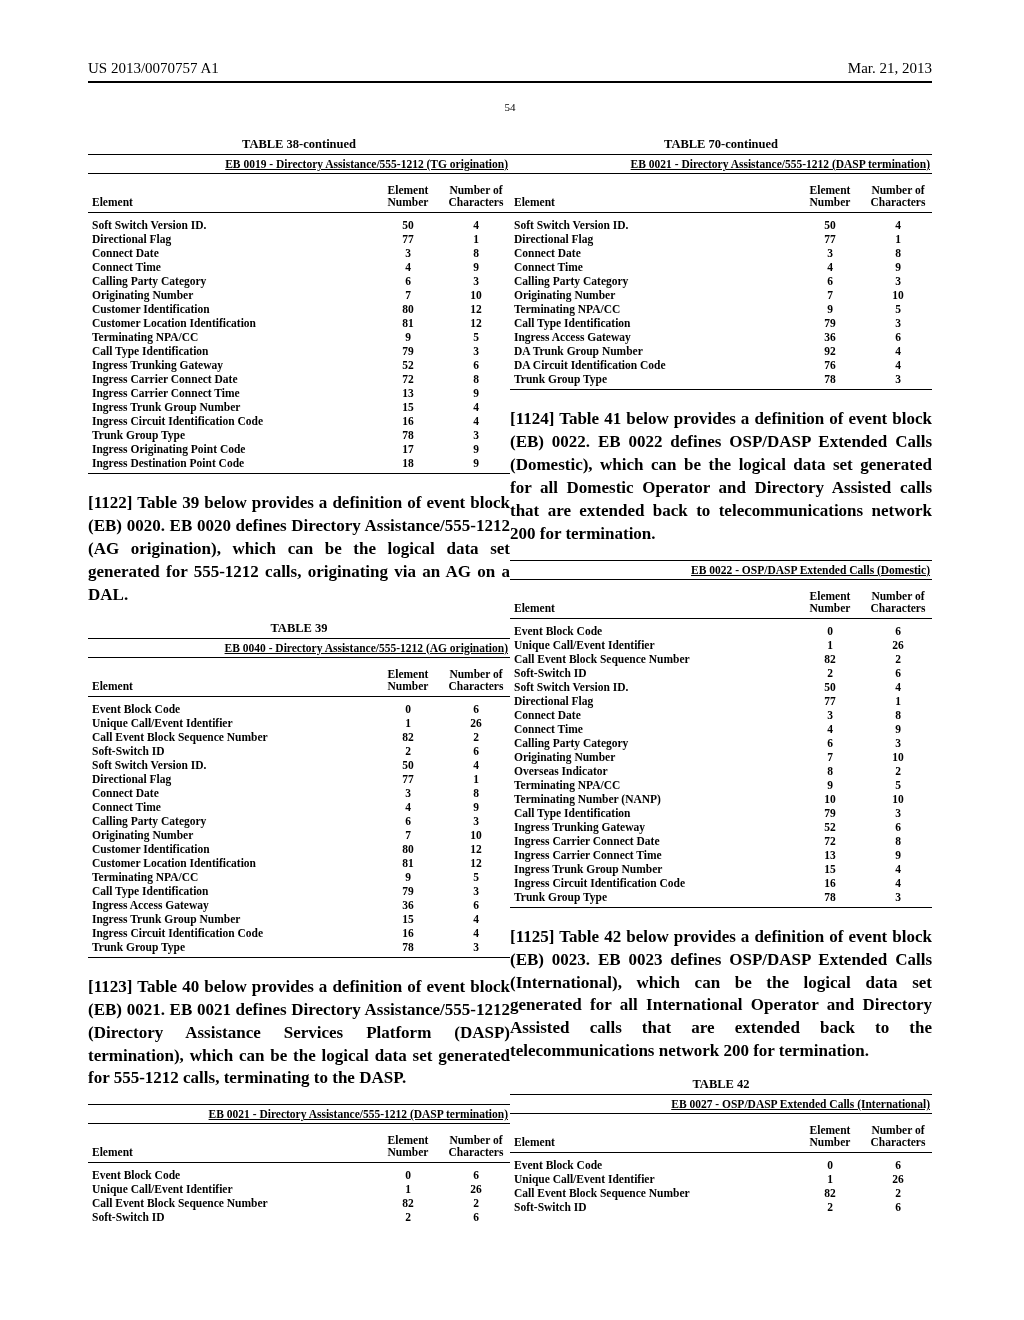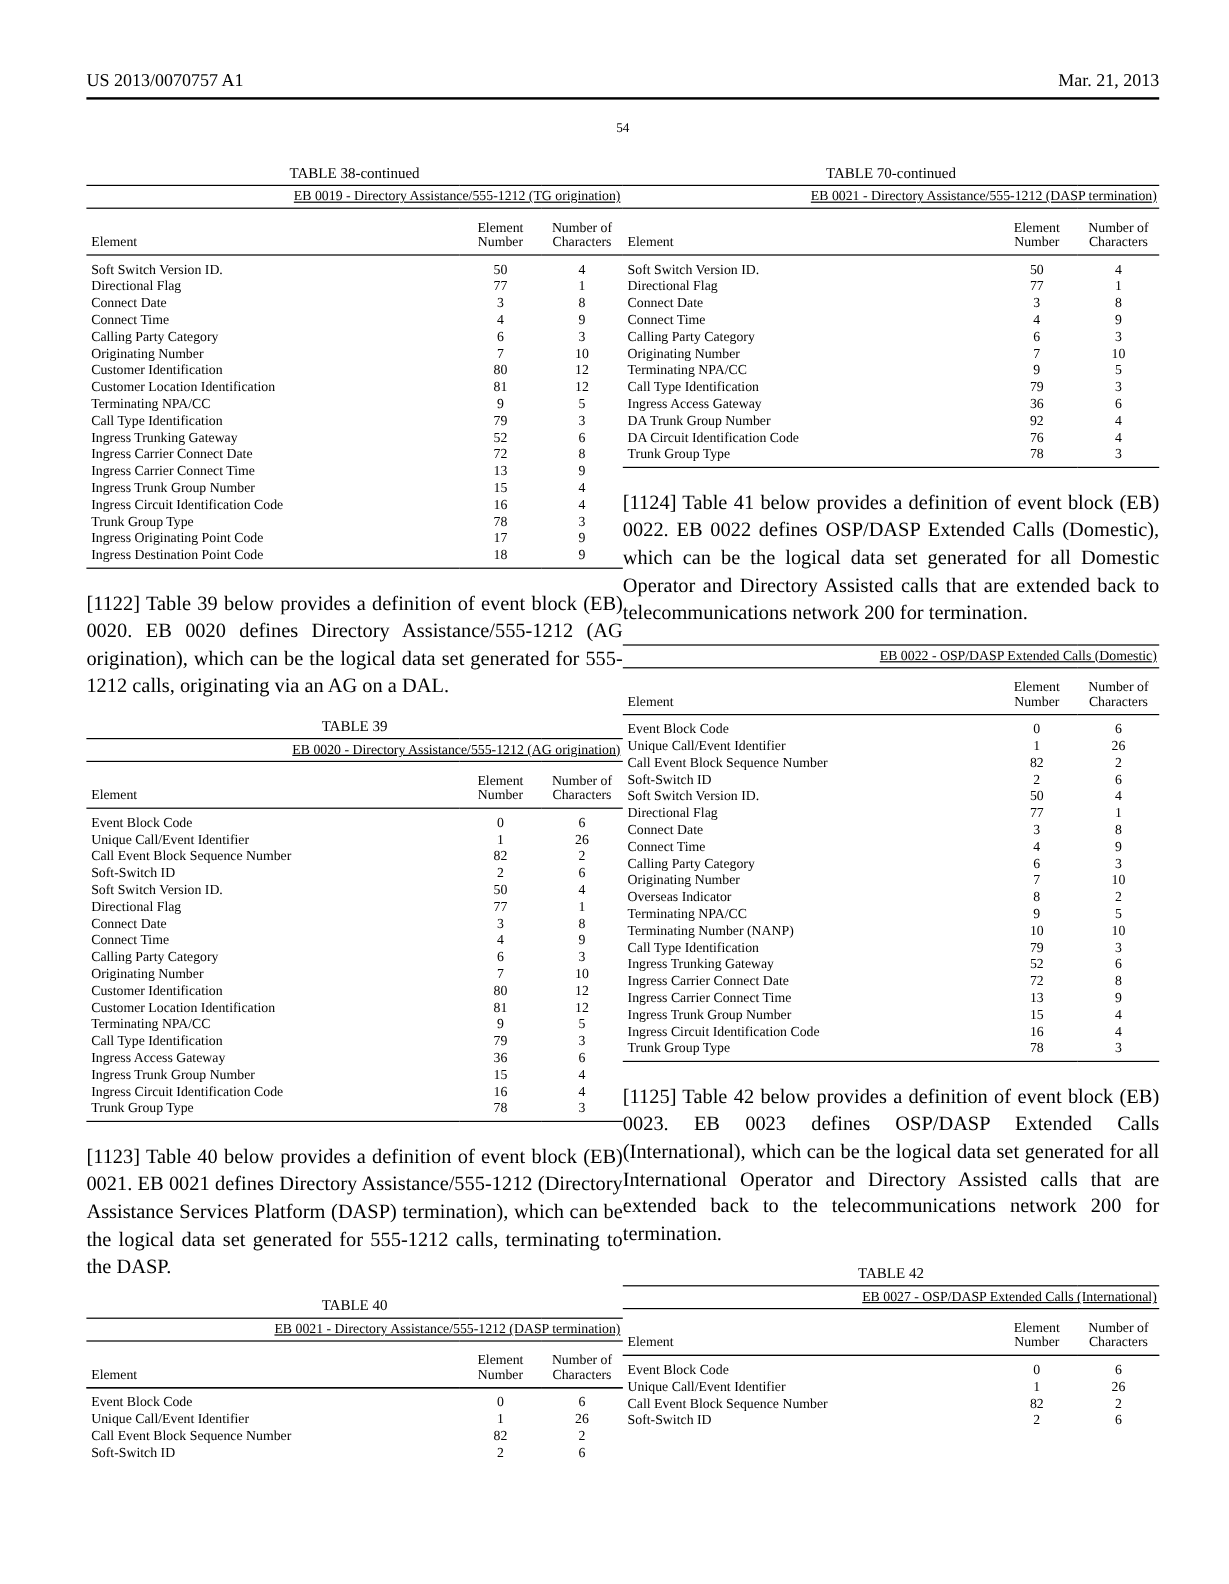--- a/index.html
+++ b/index.html
@@ -5,41 +5,43 @@
   body {
     font-family: "Times New Roman", Times, serif;
     font-size: 12.5px;
     color: #000;
     background: #fff;
     margin: 0;
     padding: 0;
     width: 1024px;
   }
   .page {
-    padding: 60px 58px 40px 72px;
+    padding: 60px 92px 40px 72px;
     box-sizing: border-box;
+    margin-left: 16px;
   }
   .header-row {
     display: flex;
     justify-content: space-between;
     font-size: 15px;
     margin-bottom: 2px;
   }
   .header-rule {
     border: none;
     border-top: 2px solid #000;
     margin: 4px 0 0 0;
   }
   .page-number {
     text-align: center;
     font-size: 11px;
     margin: 18px 0 24px 0;
   }
   .columns {
     display: flex;
+    font-weight: bold;
   }
   .col {
     flex: 1;
     min-width: 0;
   }
 
   .table-block { margin: 0 0 18px 0; }
   .table-label {
     text-align: center;
     font-size: 12.5px;
@@ -206,21 +208,21 @@
           </table>
       </div>
 
       <div class="para">[1122]   Table 39 below provides a definition of event block (EB) 0020. EB 0020 defines Directory Assistance/555-1212 (AG origination), which can be the logical data set generated for 555-1212 calls, originating via an AG on a DAL.</div>
 
       <div class="table-block">
         <div class="table-label">TABLE 39</div>
         <table class="tbl">
             <thead class="caption">
               <tr>
-                <td colspan="3"><span style="text-decoration:underline">EB 0020 - Directory Assistance/555-1212 (AG origination)</span></td>
+                <td colspan="3"><span style="text-decoration:underline">EB 0040 - Directory Assistance/555-1212 (AG origination)</span></td>
               </tr>
             </thead>
             <thead class="colhead">
               <tr>
                 <td class="elcol">Element</td>
                 <td class="numcol">Element
 Number</td>
                 <td class="numcol">Number of
 Characters</td>
               </tr>
@@ -316,21 +318,20 @@
                 <td class="en">78</td>
                 <td class="nc">3</td>
               </tr>
             </tbody>
           </table>
       </div>
 
       <div class="para">[1123]   Table 40 below provides a definition of event block (EB) 0021. EB 0021 defines Directory Assistance/555-1212 (Directory Assistance Services Platform (DASP) termination), which can be the logical data set generated for 555-1212 calls, terminating to the DASP.</div>
 
       <div class="table-block">
-        <div class="table-label">TABLE 40</div>
         <table class="tbl">
             <thead class="caption">
               <tr>
                 <td colspan="3"><span style="text-decoration:underline">EB 0021 - Directory Assistance/555-1212 (DASP termination)</span></td>
               </tr>
             </thead>
             <thead class="colhead">
               <tr>
                 <td class="elcol">Element</td>
                 <td class="numcol">Element

